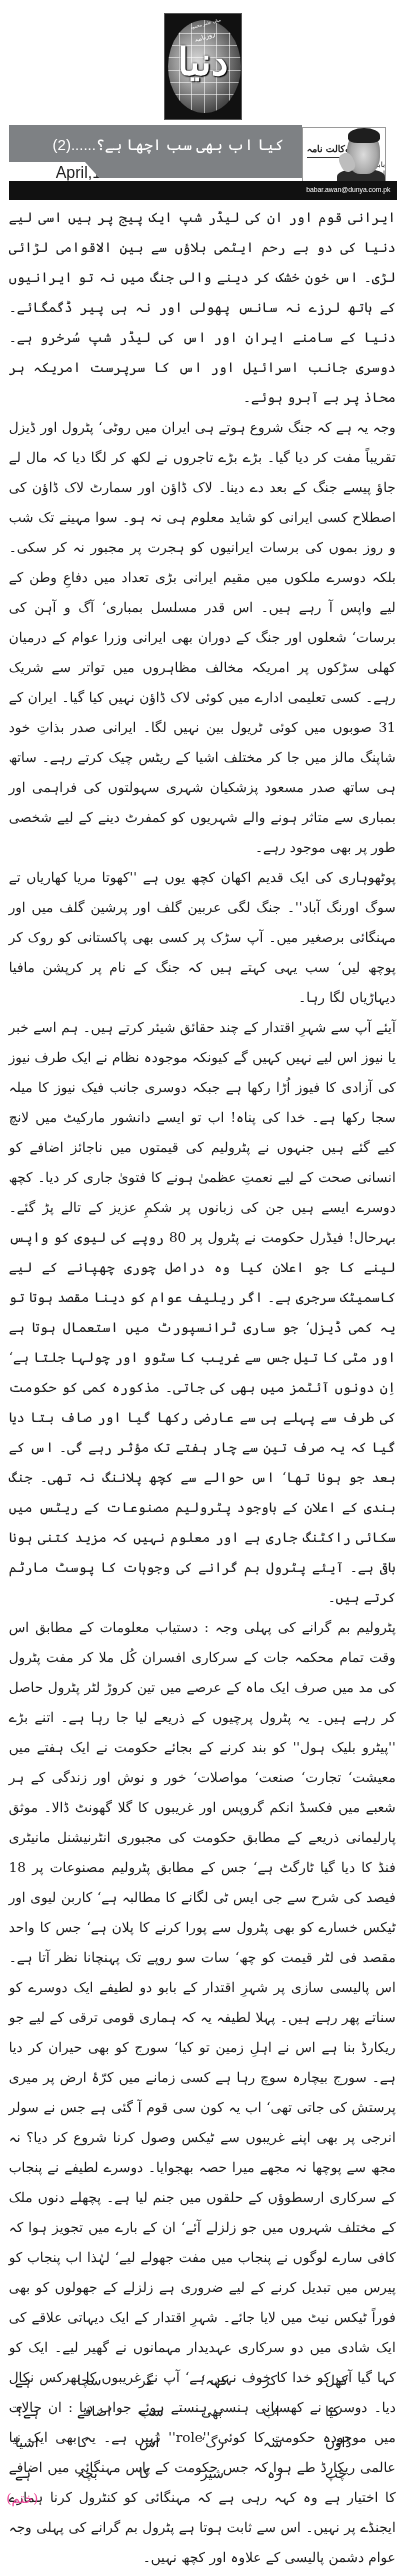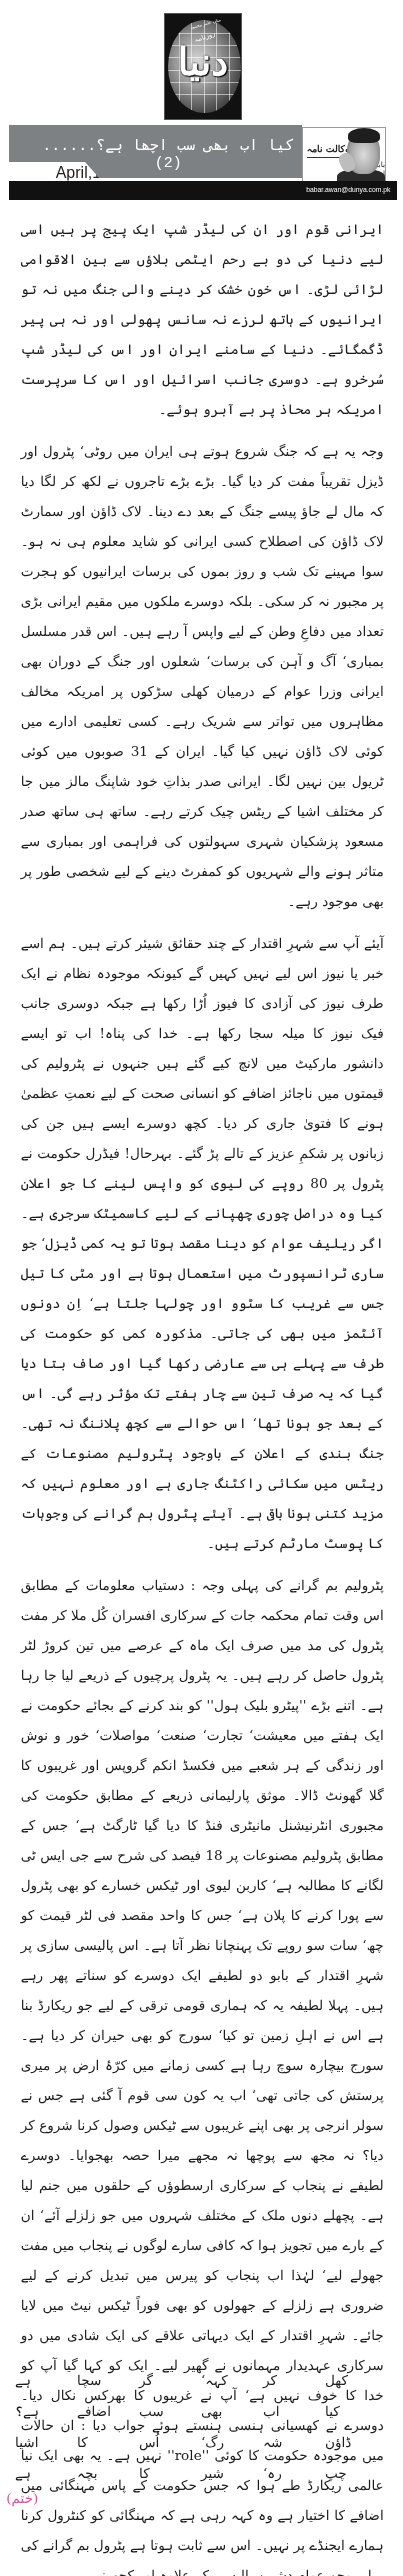--- a/index.html
+++ b/index.html
@@ -55,21 +55,21 @@
   }
 
   .header-band {
     position: absolute; left: 8.7px; top: 125px;
     width: 293px; height: 53px;
     background: #7e8184;
   }
   .headline {
     position: absolute; left: 0; right: 0; top: 11px;
     text-align: center;
-    font-family: Liberation Mono, monospace;
+    font-family: Liberation Sans, sans-serif;
     font-size: 15px; color: #ffffff;
     direction: rtl;
     padding-left: 26px;
   }
   .date-tab {
     position: absolute; left: 8.7px; top: 162px;
     width: 93px; height: 18.6px;
     background: #ffffff;
     clip-path: polygon(0 0, 82% 0, 100% 100%, 0 100%);
   }
@@ -140,21 +140,21 @@
   .article {
     position: absolute; left: 8.7px; top: 202px;
     width: 387px;
     direction: rtl;
     text-align: justify;
     font-family: "DejaVu Serif", serif;
     font-size: 13.6px;
     line-height: 30px;
     color: #1c1c1c;
   }
-  .article p { margin: 12px; }
+  .article p { margin: 0; }
 
   .poem {
     position: absolute; left: 15px; top: 2364px;
     width: 372px;
     direction: rtl;
     font-family: "DejaVu Serif", serif;
     font-size: 13.6px;
     color: #1c1c1c;
   }
   .poem-row {
@@ -210,20 +210,21 @@
   </div>
 </div>
 
 <div class="email-bar">
   <span class="email-text">babar.awan@dunya.com.pk</span>
 </div>
 
 <div class="article">
   <p>ایرانی قوم اور ان کی لیڈر شپ ایک پیج پر ہیں اسی لیے دنیا کی دو بے رحم ایٹمی بلاؤں سے بین الاقوامی لڑائی لڑی۔ اس خون خشک کر دینے والی جنگ میں نہ تو ایرانیوں کے ہاتھ لرزے نہ سانس پھولی اور نہ ہی پیر ڈگمگائے۔ دنیا کے سامنے ایران اور اس کی لیڈر شپ سُرخرو ہے۔ دوسری جانب اسرائیل اور اس کا سرپرست امریکہ ہر محاذ پر بے آبرو ہوئے۔</p>
   <p>وجہ یہ ہے کہ جنگ شروع ہوتے ہی ایران میں روٹی‘ پٹرول اور ڈیزل تقریباً مفت کر دیا گیا۔ بڑے بڑے تاجروں نے لکھ کر لگا دیا کہ مال لے جاؤ پیسے جنگ کے بعد دے دینا۔ لاک ڈاؤن اور سمارٹ لاک ڈاؤن کی اصطلاح کسی ایرانی کو شاید معلوم ہی نہ ہو۔ سوا مہینے تک شب و روز بموں کی برسات ایرانیوں کو ہجرت پر مجبور نہ کر سکی۔ بلکہ دوسرے ملکوں میں مقیم ایرانی بڑی تعداد میں دفاعِ وطن کے لیے واپس آ رہے ہیں۔ اس قدر مسلسل بمباری‘ آگ و آہن کی برسات‘ شعلوں اور جنگ کے دوران بھی ایرانی وزرا عوام کے درمیان کھلی سڑکوں پر امریکہ مخالف مظاہروں میں تواتر سے شریک رہے۔ کسی تعلیمی ادارے میں کوئی لاک ڈاؤن نہیں کیا گیا۔ ایران کے 31 صوبوں میں کوئی ٹریول بین نہیں لگا۔ ایرانی صدر بذاتِ خود شاپنگ مالز میں جا کر مختلف اشیا کے ریٹس چیک کرتے رہے۔ ساتھ ہی ساتھ صدر مسعود پزشکیان شہری سہولتوں کی فراہمی اور بمباری سے متاثر ہونے والے شہریوں کو کمفرٹ دینے کے لیے شخصی طور پر بھی موجود رہے۔</p>
+  <p>پوٹھوہاری کی ایک قدیم اکھان کچھ یوں ہے ''کھوتا مریا کھاریاں تے سوگ اورنگ آباد''۔ جنگ لگی عربین گلف اور پرشین گلف میں اور مہنگائی برصغیر میں۔ آپ سڑک پر کسی بھی پاکستانی کو روک کر پوچھ لیں‘ سب یہی کہتے ہیں کہ جنگ کے نام پر کرپشن مافیا دیہاڑیاں لگا رہا۔</p>
   <p>آیئے آپ سے شہرِ اقتدار کے چند حقائق شیئر کرتے ہیں۔ ہم اسے خبر یا نیوز اس لیے نہیں کہیں گے کیونکہ موجودہ نظام نے ایک طرف نیوز کی آزادی کا فیوز اُڑا رکھا ہے جبکہ دوسری جانب فیک نیوز کا میلہ سجا رکھا ہے۔ خدا کی پناہ! اب تو ایسے دانشور مارکیٹ میں لانچ کیے گئے ہیں جنہوں نے پٹرولیم کی قیمتوں میں ناجائز اضافے کو انسانی صحت کے لیے نعمتِ عظمیٰ ہونے کا فتویٰ جاری کر دیا۔ کچھ دوسرے ایسے ہیں جن کی زبانوں پر شکمِ عزیز کے تالے پڑ گئے۔ بہرحال! فیڈرل حکومت نے پٹرول پر 80 روپے کی لیوی کو واپس لینے کا جو اعلان کیا وہ دراصل چوری چھپانے کے لیے کاسمیٹک سرجری ہے۔ اگر ریلیف عوام کو دینا مقصد ہوتا تو یہ کمی ڈیزل‘ جو ساری ٹرانسپورٹ میں استعمال ہوتا ہے اور مٹی کا تیل جس سے غریب کا سٹوو اور چولہا جلتا ہے‘ اِن دونوں آئٹمز میں بھی کی جاتی۔ مذکورہ کمی کو حکومت کی طرف سے پہلے ہی سے عارضی رکھا گیا اور صاف بتا دیا گیا کہ یہ صرف تین سے چار ہفتے تک مؤثر رہے گی۔ اس کے بعد جو ہونا تھا‘ اس حوالے سے کچھ پلاننگ نہ تھی۔ جنگ بندی کے اعلان کے باوجود پٹرولیم مصنوعات کے ریٹس میں سکائی راکٹنگ جاری ہے اور معلوم نہیں کہ مزید کتنی ہونا باقی ہے۔ آیئے پٹرول بم گرانے کی وجوہات کا پوسٹ مارٹم کرتے ہیں۔</p>
   <p>پٹرولیم بم گرانے کی پہلی وجہ : دستیاب معلومات کے مطابق اس وقت تمام محکمہ جات کے سرکاری افسران کُل ملا کر مفت پٹرول کی مد میں صرف ایک ماہ کے عرصے میں تین کروڑ لٹر پٹرول حاصل کر رہے ہیں۔ یہ پٹرول پرچیوں کے ذریعے لیا جا رہا ہے۔ اتنے بڑے ''پیٹرو بلیک ہول'' کو بند کرنے کے بجائے حکومت نے ایک ہفتے میں معیشت‘ تجارت‘ صنعت‘ مواصلات‘ خور و نوش اور زندگی کے ہر شعبے میں فکسڈ انکم گروپس اور غریبوں کا گلا گھونٹ ڈالا۔ موثق پارلیمانی ذریعے کے مطابق حکومت کی مجبوری انٹرنیشنل مانیٹری فنڈ کا دیا گیا ٹارگٹ ہے‘ جس کے مطابق پٹرولیم مصنوعات پر 18 فیصد کی شرح سے جی ایس ٹی لگانے کا مطالبہ ہے‘ کاربن لیوی اور ٹیکس خسارے کو بھی پٹرول سے پورا کرنے کا پلان ہے‘ جس کا واحد مقصد فی لٹر قیمت کو چھ‘ سات سو روپے تک پہنچانا نظر آتا ہے۔ اس پالیسی سازی پر شہرِ اقتدار کے بابو دو لطیفے ایک دوسرے کو سناتے پھر رہے ہیں۔ پہلا لطیفہ یہ کہ ہماری قومی ترقی کے لیے جو ریکارڈ بنا ہے اس نے اہلِ زمین تو کیا‘ سورج کو بھی حیران کر دیا ہے۔ سورج بیچارہ سوچ رہا ہے کسی زمانے میں کرّۂ ارض پر میری پرستش کی جاتی تھی‘ اب یہ کون سی قوم آ گئی ہے جس نے سولر انرجی پر بھی اپنے غریبوں سے ٹیکس وصول کرنا شروع کر دیا؟ نہ مجھ سے پوچھا نہ مجھے میرا حصہ بھجوایا۔ دوسرے لطیفے نے پنجاب کے سرکاری ارسطوؤں کے حلقوں میں جنم لیا ہے۔ پچھلے دنوں ملک کے مختلف شہروں میں جو زلزلے آئے‘ ان کے بارے میں تجویز ہوا کہ کافی سارے لوگوں نے پنجاب میں مفت جھولے لیے‘ لہٰذا اب پنجاب کو پیرس میں تبدیل کرنے کے لیے ضروری ہے زلزلے کے جھولوں کو بھی فوراً ٹیکس نیٹ میں لایا جائے۔ شہرِ اقتدار کے ایک دیہاتی علاقے کی ایک شادی میں دو سرکاری عہدیدار مہمانوں نے گھیر لیے۔ ایک کو کہا گیا آپ کو خدا کا خوف نہیں ہے‘ آپ نے غریبوں کا بھرکس نکال دیا۔ دوسرے نے کھسیانی ہنسی ہنستے ہوئے جواب دیا : ان حالات میں موجودہ حکومت کا کوئی ''role'' نہیں ہے۔ یہ بھی ایک نیا عالمی ریکارڈ طے ہوا کہ جس حکومت کے پاس مہنگائی میں اضافے کا اختیار ہے وہ کہہ رہی ہے کہ مہنگائی کو کنٹرول کرنا ہمارے ایجنڈے پر نہیں۔ اس سے ثابت ہوتا ہے پٹرول بم گرانے کی پہلی وجہ عوام دشمن پالیسی کے علاوہ اور کچھ نہیں۔</p>
   <p>پیٹرول بم گرانے کی دوسری وجہ : ایک نظر دبئی پراپرٹی لیکس پر ڈال لیں۔ پاکستان کی مقتدر اشرافیہ‘ طاقتور بابو اور بعض ریٹائر افسران صرف دبئی میں گیارہ ارب ڈالر کی پراپرٹی چھپا کر بیٹھے ہیں۔ ان میں بھاری اکثریت اُن کی ہے جنہوں نے معمولی کاروبار کیے یا ملازمتیں کیں۔ ان کے باپ داداؤں نے بھی کروڑ روپیہ کبھی اکٹھا نہ دیکھا ہو گا۔ خبر یہ ہے کہ یو اے ای‘ سعودی عرب اور چین اپنے پیسے موڑنے کے لیے متحرک ہیں۔ دوسری جانب بین الاقوامی مارکیٹ میں خام تیل کی قیمت جو بھی ہو‘ بہت کم لوگوں کو معلوم ہے کہ ہمارے ملک میں جو ڈیزل بنتا ہے وہ 75 فیصد ہماری ریفائنریز خود بناتی ہیں‘ جو تقریباً 190 روپے فی لٹر کاسٹ آتا ہے۔ آپ فرنس آئل یا پٹرول کے نقصانات منہا کر دیں تو ریفائنریز تقریباً 125 روپے فی لٹر ایڈیشنل منافع کما رہی ہیں۔ اب خبر ہے کہ پٹرولیم کی قیمتیں جنگ بندی کے بعد 21 فیصد گر گئی ہیں۔ ہائبرڈ نظام تمام پٹرولیم مصنوعات پہ 21 فیصد کے حساب سے پبلک کو ریلیف دے۔</p>
 
 </div>
 
 <div class="poem">
   <div class="poem-row">
     <span>کھل</span>
     <span>کر</span>

